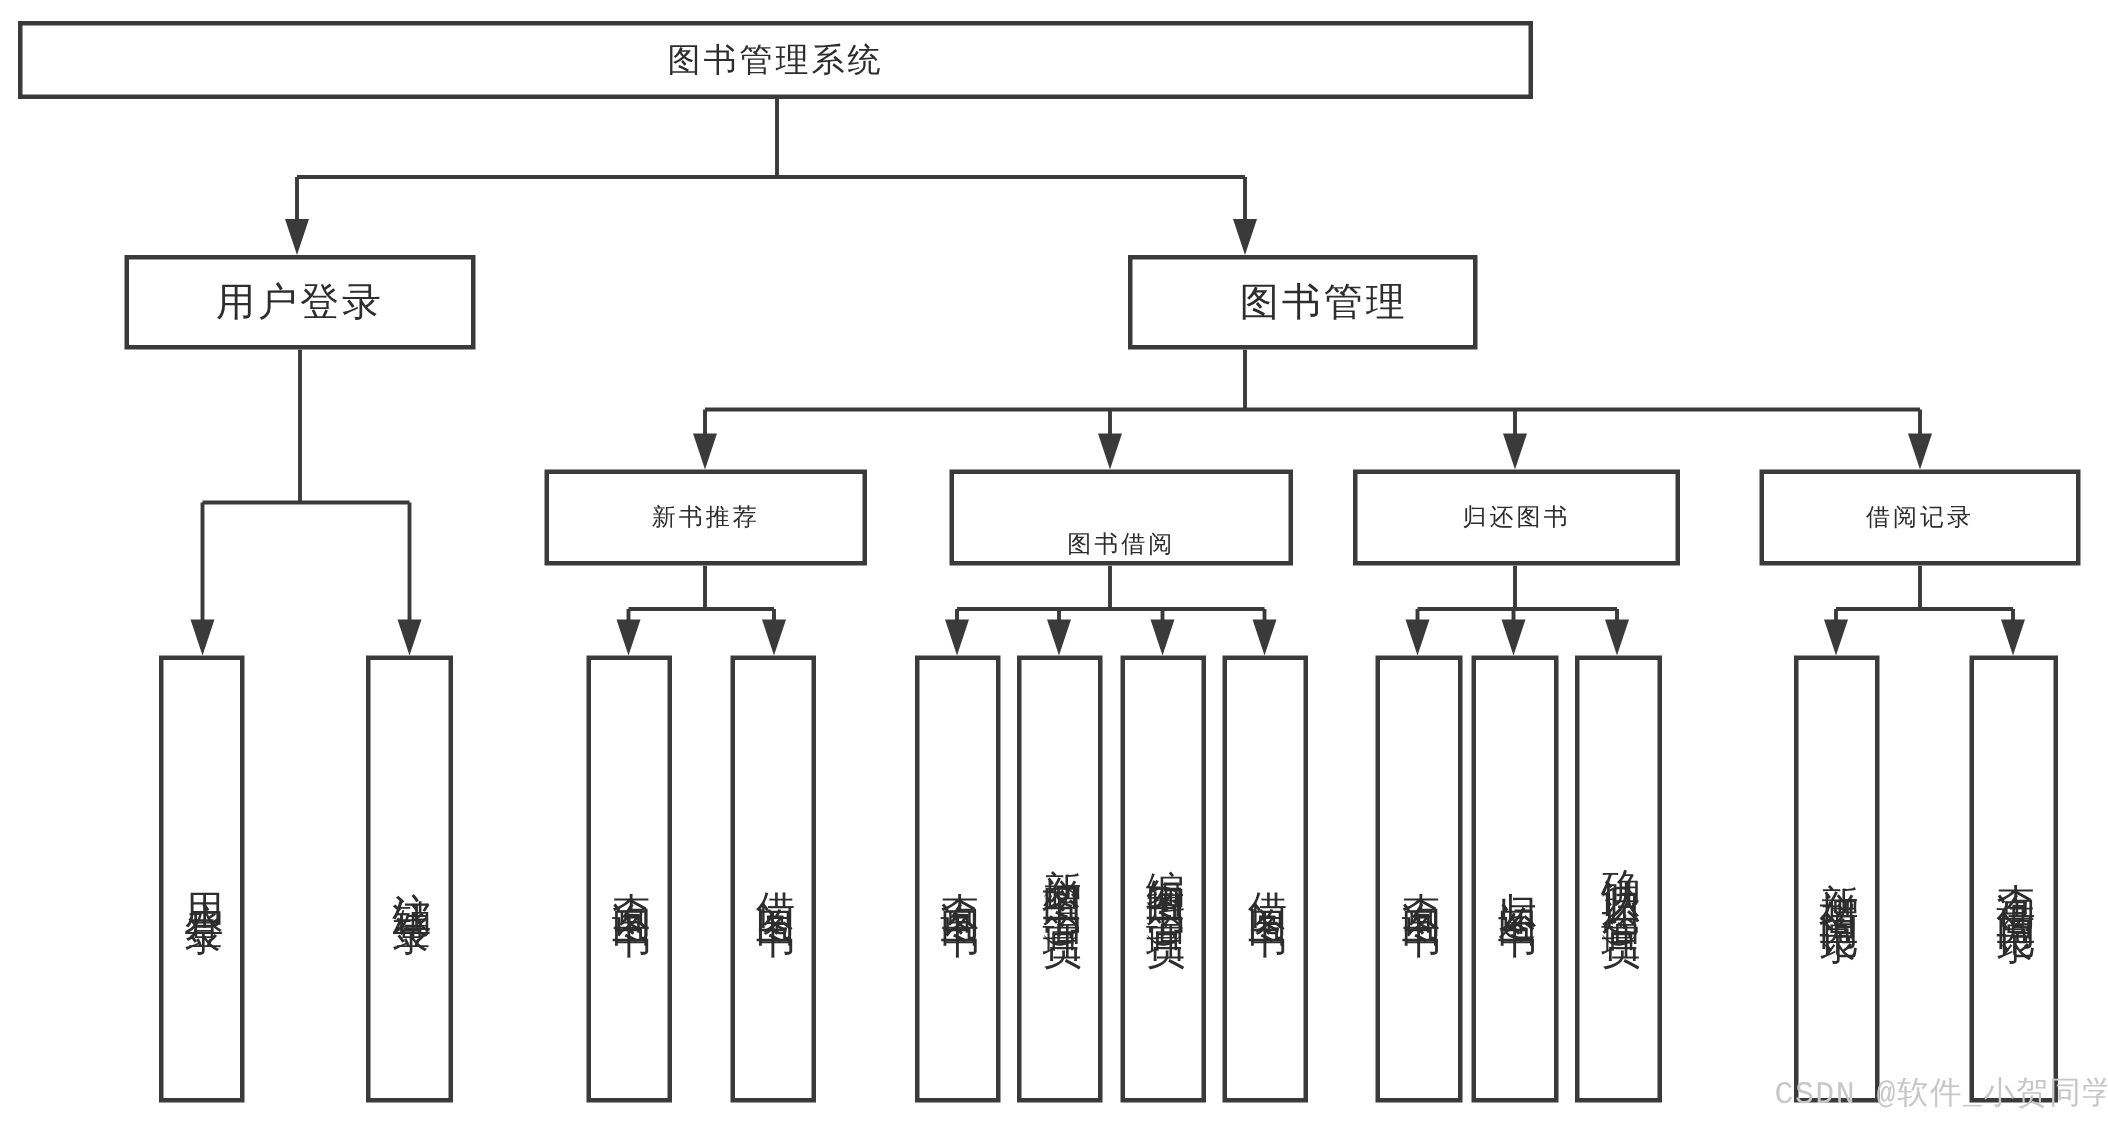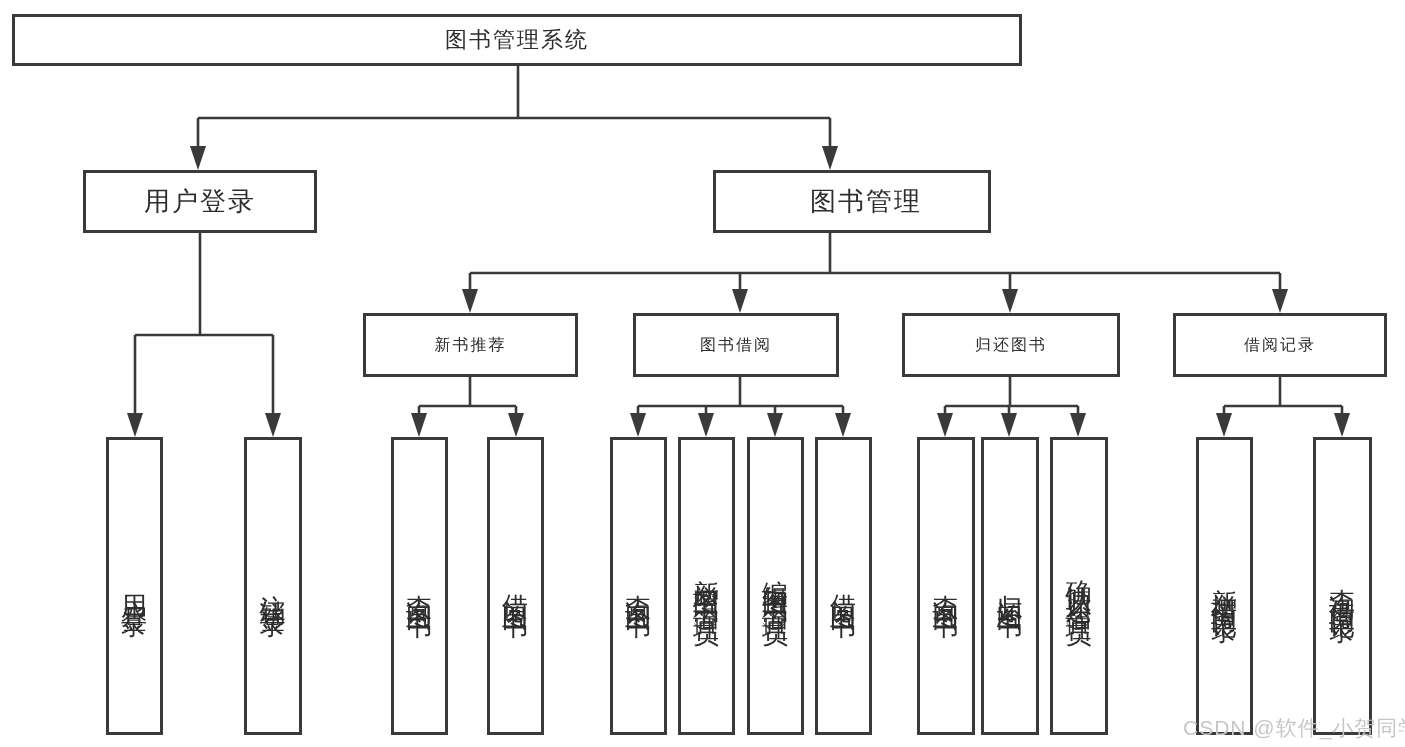--- a/index.html
+++ b/index.html
@@ -1,20 +1,20 @@
 <!DOCTYPE html>
 <html><head>
 <meta charset="utf-8">
 <style>
   html,body{margin:0;padding:0;background:#fff;}
   .canvas{
     position:relative;
     width:1405px;height:747px;
     background:#ffffff;
-    font-family:Liberation Sans, sans-serif;
+    font-family:Liberation Mono, monospace;
     overflow:hidden;
     border-radius:24px;
   }
   .wires{position:absolute;left:0;top:0;width:1405px;height:747px;z-index:0;}
   .box{
     position:absolute;
     box-sizing:border-box;
     background:#ffffff;
     border:3px solid #3a3a3a;
     display:flex;align-items:center;justify-content:center;
@@ -118,28 +118,28 @@
     </g>
   </svg>
 
   <div class="box root" style="left:12px;top:14px;width:1010px;height:52px;">
     <span class="h-label">图书管理系统</span>
   </div>
 
   <div class="box lvl2" style="left:83px;top:170px;width:234px;height:63px;">
     <span class="h-label">用户登录</span>
   </div>
-  <div class="box lvl2" style="left:713px;top:170px;width:278px;height:63px;padding-left:28px;">
+  <div class="box lvl2" style="left:752px;top:170px;width:233px;height:63px;padding-left:28px;">
     <span class="h-label">图书管理</span>
   </div>
 
   <div class="box lvl3" style="left:363px;top:313px;width:215px;height:64px;">
     <span class="h-label">新书推荐</span>
   </div>
-  <div class="box lvl3" style="left:633px;top:313px;width:206px;height:64px;">
+  <div class="box lvl3" style="left:633px;top:313px;width:229px;height:64px;align-items:flex-end;">
     <span class="h-label">图书借阅</span>
   </div>
   <div class="box lvl3" style="left:902px;top:313px;width:218px;height:64px;">
     <span class="h-label">归还图书</span>
   </div>
   <div class="box lvl3" style="left:1173px;top:313px;width:214px;height:64px;">
     <span class="h-label">借阅记录</span>
   </div>
 
   <div class="box leaf" style="left:106px;top:437px;width:57px;height:298px;">

